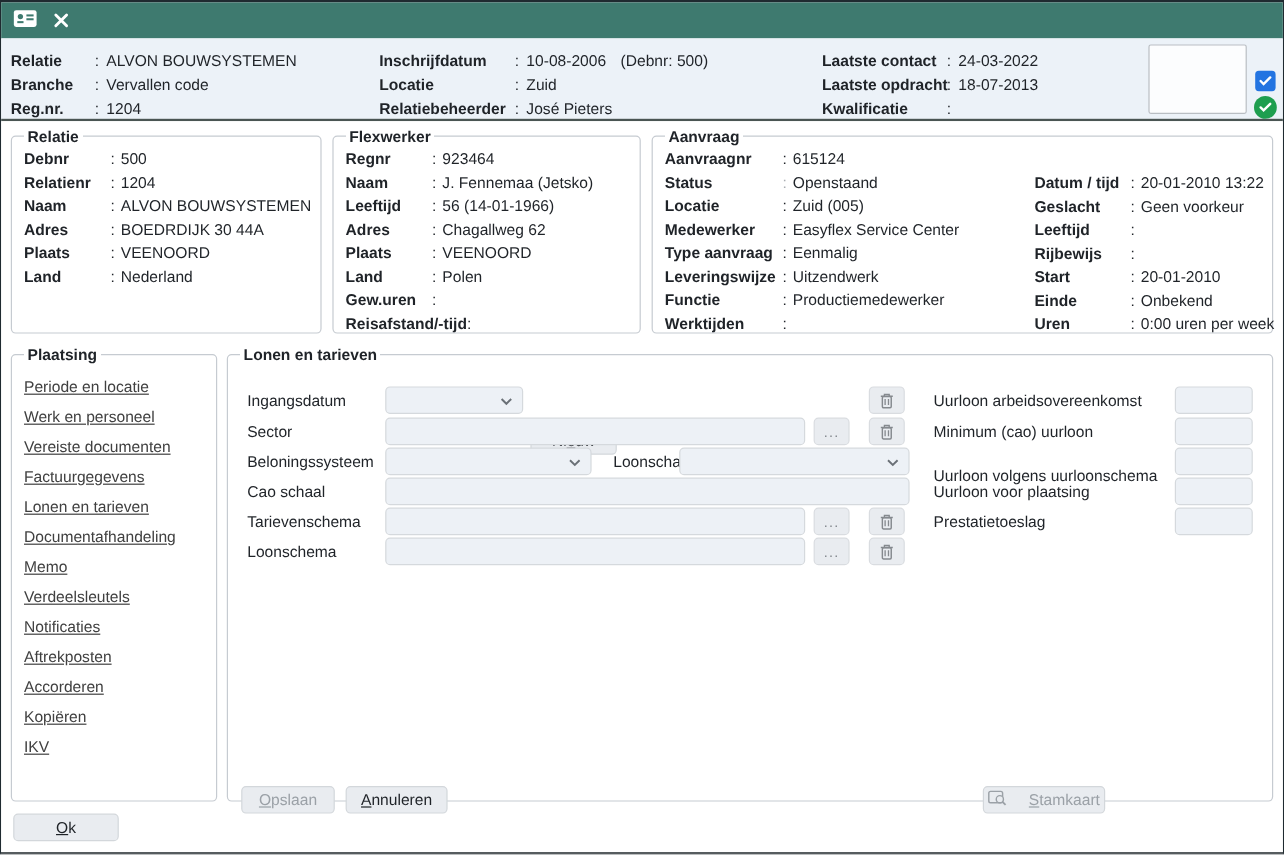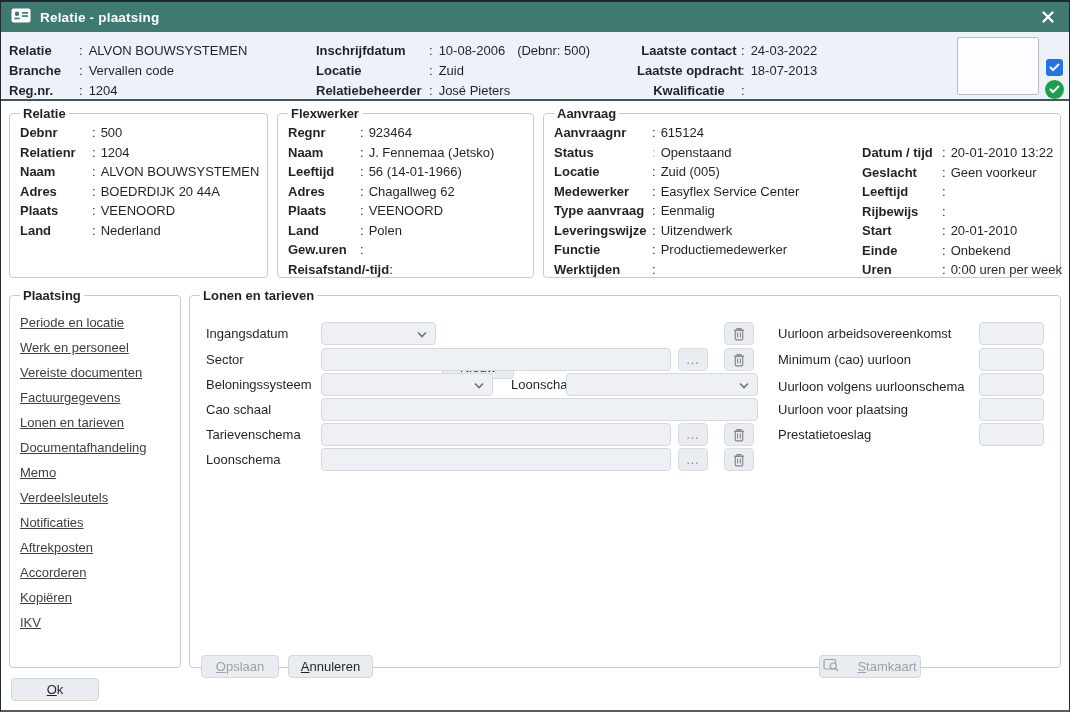--- a/index.html
+++ b/index.html
@@ -16,21 +16,21 @@
   }
   
   .titlebar { height:30px; flex:none; background:#3e7a6f; display:flex; align-items:center; padding:0 10px; gap:9px; }
   .titlebar .title { color:#fff; font-weight:bold; font-size:13.5px; flex:1; letter-spacing:.2px; }
   .close { width:22px; height:22px; display:flex; align-items:center; justify-content:center; cursor:pointer; }
   
   .header { flex:none; height:69px; background:#ecf2f8; border-bottom:2px solid #4a5553; position:relative; }
   .hcol { position:absolute; top:8px; }
   .hcol1 { left:8px; }  .hcol1 .hlabel { width:70px; }
   .hcol2 { left:315px; } .hcol2 .hlabel { width:113px; }
-  .hcol3 { left:636px;text-align:center; } .hcol3 .hlabel { width:104px; }
+  .hcol3 { left:684px; } .hcol3 .hlabel { width:104px; }
   .hrow { display:flex; height:20px; align-items:center; white-space:nowrap; }
   .hlabel { font-weight:bold; flex:none; }
   .hsep { margin-right:6px; }
   .hnote { margin-left:12px; }
   .photo { position:absolute; top:5px; right:30px; width:82px; height:58px; background:#fcfdfe; border:1px solid #b9bec3; border-radius:2px; }
   .cb { position:absolute; right:6px; top:27px; width:17px; height:17px; background:#2374e1; border-radius:3px; display:flex; align-items:center; justify-content:center; cursor:pointer; }
   .gcheck { position:absolute; right:5px; top:48px; width:19px; height:19px; background:#1e9e4f; border-radius:50%; display:flex; align-items:center; justify-content:center; }
   
   .content { position:relative; flex:1; background:#fff; }
   fieldset { position:absolute; border:1px solid #c6cbd1; border-radius:4px; padding:2px 8px 2px 10px; margin:0; background:#fff; }
@@ -90,21 +90,20 @@
   <div class="titlebar">
     <span>
       <svg width="20" height="15" viewBox="0 0 20 15">
         <rect x="0.5" y="0.5" width="19" height="14" rx="2" fill="#ffffff"></rect>
         <circle cx="6" cy="5.8" r="2.2" fill="#3e7a6f"></circle>
         <rect x="3.4" y="9.6" width="5.2" height="1.7" fill="#3e7a6f"></rect>
         <rect x="11" y="4" width="6" height="1.7" fill="#3e7a6f"></rect>
         <rect x="11" y="7.2" width="6" height="1.7" fill="#3e7a6f"></rect>
       </svg>
     </span>
-    <span class="title">Relatie - plaatsing</span>
     <span class="close">
       <svg width="14" height="14">
           <path d="M2.5 2.5 L11.5 11.5 M11.5 2.5 L2.5 11.5" stroke="#fff" stroke-width="2.4" stroke-linecap="round"></path>
         </svg>
     </span>
   </div>
 
   <div class="header">
     <div class="hcol hcol1">
       <div class="hrow">
@@ -186,21 +185,21 @@
           <span>1204</span>
         </div>
       <div class="info-row">
           <span class="info-label">Naam</span>
           <span class="sep">:</span>
           <span>ALVON BOUWSYSTEMEN</span>
         </div>
       <div class="info-row">
           <span class="info-label">Adres</span>
           <span class="sep">:</span>
-          <span>BOEDRDIJK 20 44A</span>
+          <span>BOEDRDIJK 30 44A</span>
         </div>
       <div class="info-row">
           <span class="info-label">Plaats</span>
           <span class="sep">:</span>
           <span>VEENOORD</span>
         </div>
       <div class="info-row">
           <span class="info-label">Land</span>
           <span class="sep">:</span>
           <span>Nederland</span>
@@ -429,21 +428,21 @@
             <path d="M4 3 V1.6 h4 V3" stroke-width="1.1"></path>
             <rect x="2.3" y="3.4" width="7.4" height="9.4" rx="1" stroke-width="1.2"></rect>
             <path d="M4.6 5.6 v5 M7.4 5.6 v5" stroke-width="1.1"></path>
           </svg>
       </div>
 
       <div class="rlabel" style="top:19px">Uurloon arbeidsovereenkomst</div>
       <input class="ctl rinput" style="top: 19px;">
       <div class="rlabel" style="top:45px">Minimum (cao) uurloon</div>
       <input class="ctl rinput" style="top: 45px;">
-      <div class="rlabel" style="top:72px">Uurloon volgens uurloonschema</div>
+      <div class="rlabel" style="top:82px">Uurloon volgens uurloonschema</div>
       <input class="ctl rinput" style="top: 70px;">
       <div class="rlabel" style="top:95px">Uurloon voor plaatsing</div>
       <input class="ctl rinput" style="top: 95px;">
       <div class="rlabel" style="top:120px">Prestatietoeslag</div>
       <input class="ctl rinput" style="top: 120px;">
 
       <button class="btn disabled" id="btn-opslaan">
           <span><span></span><span class="u">O</span><span>pslaan</span></span>
         </button>
       <button class="btn" id="btn-annuleren">

